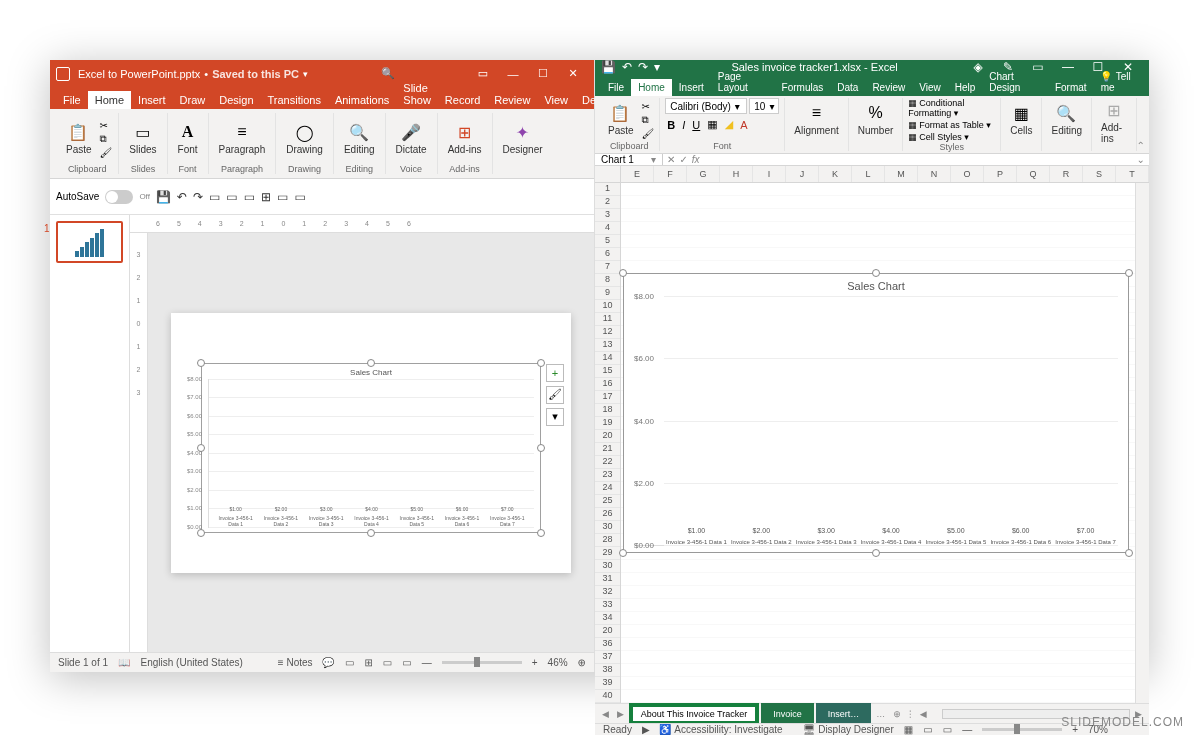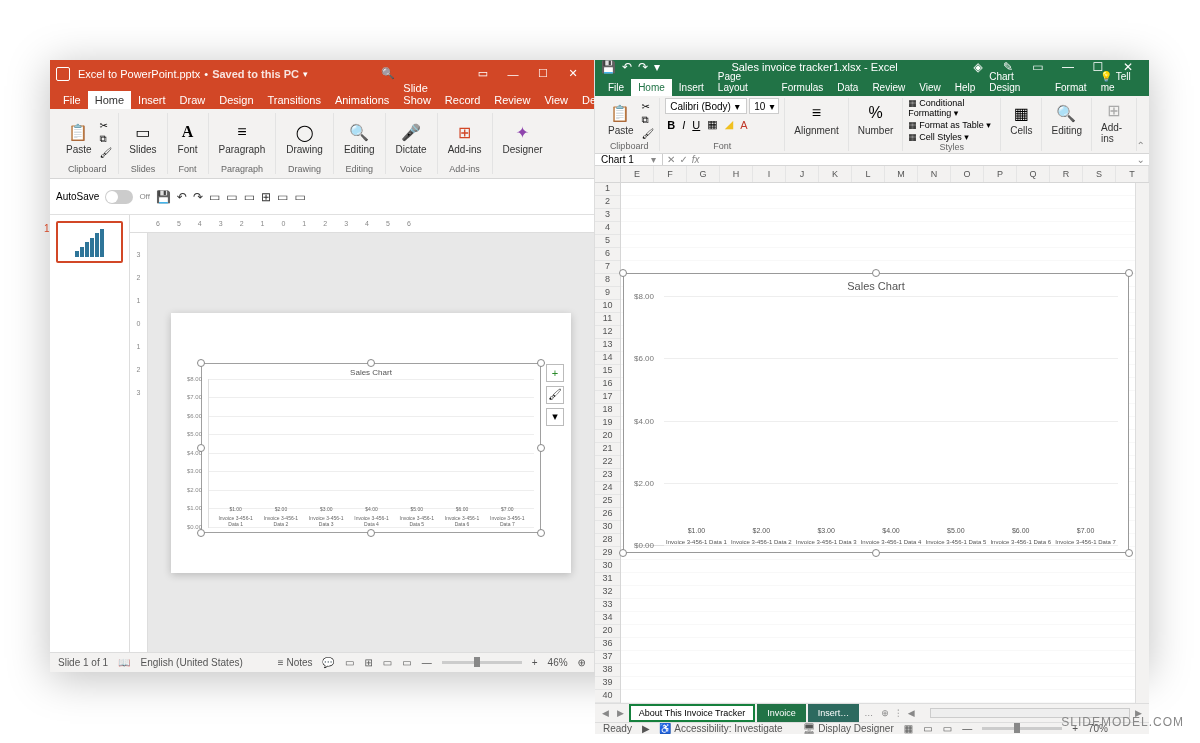--- a/index.html
+++ b/index.html
@@ -104,21 +104,21 @@
 .xlgl { position:absolute; left:30px; right:0; border-top:1px solid #eee;}
 .xl-ylab { position:absolute; left:0; font-size:8px; color:#777; transform:translateY(-50%);}
 .xlbars { position:absolute; left:30px; right:0; bottom:0; top:0; display:flex; align-items:flex-end; justify-content:space-around;}
 .xlbarcol { flex:1; display:flex; flex-direction:column; align-items:center;}
 .xlbar { width:55%; background:#3aa3c1;}
 .xlbar-lbl { font-size:7px; color:#555; margin-bottom:2px;}
 .xlxlab { font-size:6px; color:#555; margin-top:3px; text-align:center;}
 
 .sheettabs { height:20px; background:#f3f2f1; border-top:1px solid #ddd; display:flex; align-items:center; padding:0 4px; font-size:9px; gap:2px;}
 .sheettabs .nav { color:#888; padding:0 3px; cursor:pointer;}
-.sheettab { padding:2px 8px; border:2px solid #15803d; background:#fff; cursor:pointer;}
+.sheettab { padding:2px 8px; border:4px solid #15803d; background:#fff; cursor:pointer;}
 .sheettab.active { background:#217346; color:#fff; border-color:#217346;}
 .sheettab.dark { background:#2d6a5f; color:#fff; border-color:#2d6a5f;}
 .hscroll { flex:1; height:10px; margin-left:10px; background:#eee; border:1px solid #ccc;}
 
 .xstatus { height:20px; background:#f3f2f1; border-top:1px solid #ddd; display:flex; align-items:center; padding:0 8px; font-size:10px; color:#555; gap:10px;}
 .watermark { position:absolute; right:16px; bottom:14px; font-size:12px; color:#888; letter-spacing:1px;}
 </style>
 </head>
 <body>
 

